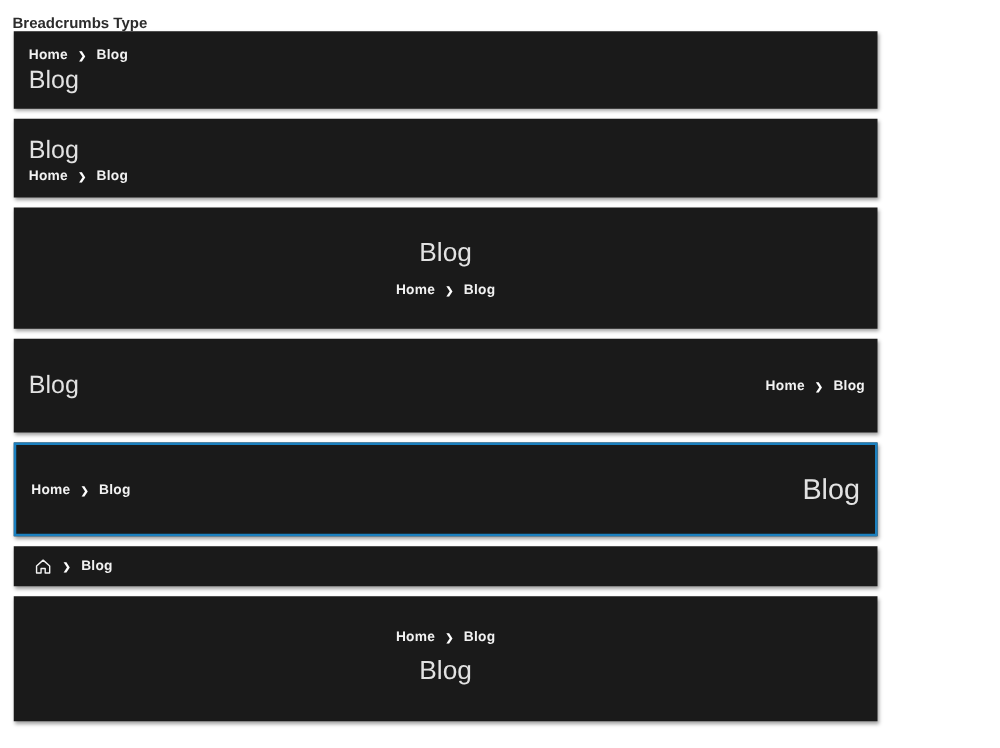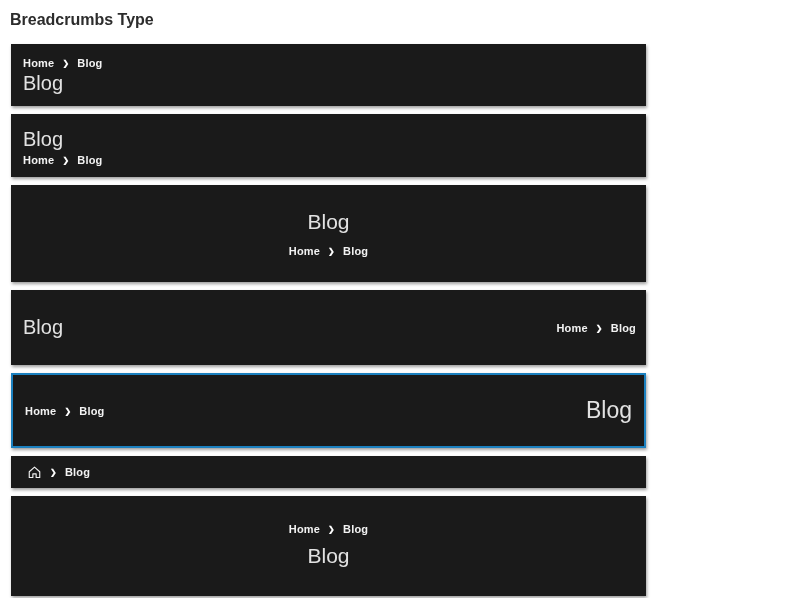--- a/index.html
+++ b/index.html
@@ -3,27 +3,27 @@
 <meta charset="utf-8">
 <style>
   * { box-sizing: border-box; margin: 0; padding: 0; }
   html, body {
     width: 800px; height: 598px;
     background: #ffffff;
     font-family: "Liberation Sans", sans-serif;
     overflow: hidden;
   }
   .control-label {
-    margin: 11px 0 15px 10px;
-    font-size: 16px;
+    margin: 11px 0 0 10px;
+    font-size: 12px;
     font-weight: 700;
     color: #2c2c2c;
   }
   .option {
-    width: 635px;
+    width: 691px;
     margin: 0 12px 8px 11px;
     background: #1a1a1a;
     box-shadow: 1px 2px 3px rgba(0,0,0,0.38);
     display: flex;
     cursor: pointer;
     position: relative;
   }
   .option.selected {
     border: 2px solid #1b80bf;
   }

